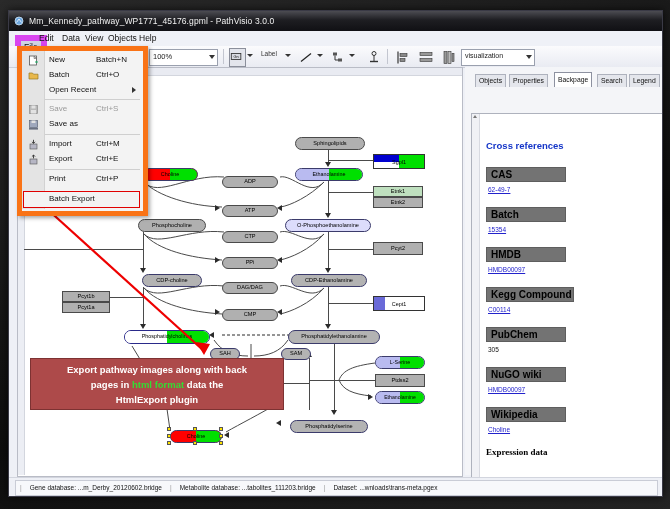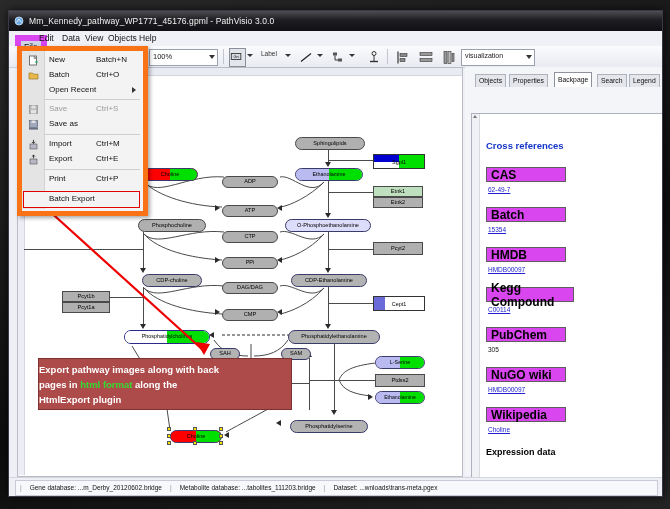--- a/index.html
+++ b/index.html
@@ -103,45 +103,45 @@
            border-left:5px solid #2b2b2b;}
   .arrowl{position:absolute;width:0;height:0;
            border-top:3.5px solid transparent;border-bottom:3.5px solid transparent;
            border-right:5px solid #2b2b2b;}
 
   
   .handle{position:absolute;width:4px;height:4px;background:#ffe400;
           border:1px solid #555;box-sizing:border-box;}
 
   
-  #annot{position:absolute;left:20px;top:290px;width:254px;height:52px;
+  #annot{position:absolute;left:12px;top:290px;width:254px;height:52px;
          background:#ad4a4a;border:1px solid #7d3232;
          color:#fff;font-weight:bold;font-size:9.5px;line-height:15px;
-         text-align:left;padding-top:3px;box-sizing:border-box;z-index:30;}
+         text-align:center;padding-top:3px;box-sizing:border-box;z-index:30;}
   #annot .hl{color:#33dd33;}
   #red-arrow{position:absolute;z-index:29;}
 
   
   #rpanel{position:absolute;left:456px;top:56px;width:206px;height:408px;
           background:#f4f5f8;}
   #rtabs{position:absolute;left:6px;top:5px;width:200px;height:14px;}
   .rtab{position:absolute;top:2px;height:12px;font-size:6.8px;line-height:12px;
         background:#e4e6ec;border:1px solid #aeb2bd;border-bottom:none;
         padding:0 3px;color:#111;}
   .rtab.sel{top:0;height:14px;line-height:14px;background:#fff;
         border-color:#8d91a0;font-size:6.8px;}
   #rbody{position:absolute;left:6px;top:18px;width:198px;height:385px;
          background:#fff;border:1px solid #aeb2bd;overflow:hidden;margin-top:28px;}
   #rscroll{position:absolute;left:0;top:0;width:7px;height:383px;
          background:#f0f1f5;border-right:1px solid #d8dae1;}
   .xtitle{position:absolute;left:14px;font-size:9.5px;font-weight:bold;
           color:#1435c8;}
   .xbox{position:absolute;left:14px;width:80px;height:15px;
-        background:#d946ef;border:1px solid #5e5e5e;
-        font-size:12px;font-weight:bold;color:#000;
+        background:#737373;border:1px solid #5e5e5e;
+        font-size:10px;font-weight:bold;color:#000;
         display:flex;align-items:center;padding-left:4px;box-sizing:border-box;}
   .xlink{position:absolute;left:16px;font-size:6.5px;color:#2222cc;
          text-decoration:underline;}
   .xplain{position:absolute;left:16px;font-size:6.5px;color:#111;}
   .xfoot{position:absolute;left:14px;font-size:9px;font-weight:bold;color:#000;}
 
   
   #statusbar{position:absolute;left:0;top:466px;width:653px;height:19px;
              background:#eef0f6;border-top:1px solid #d2d5de;}
   #statusinner{position:absolute;left:6px;top:2px;width:641px;height:14px;
@@ -449,21 +449,21 @@
         </div>
 
       <svg id="red-arrow" style="left:0;top:0;width:444px;height:408px;">
         <line x1="28" y1="140" x2="186" y2="283" stroke="#ee0000" stroke-width="2.2"></line>
         <polygon points="186,287 178,274 192,276" fill="#ee0000"></polygon>
       </svg>
 
       <div id="annot">
         <div>Export pathway images along with back</div>
         <div>
-          <span>pages in </span><span class="hl">html format</span><span> along the</span>
+          <span>pages in </span><span class="hl">html format</span><span> data the</span>
         </div>
         <div>HtmlExport plugin</div>
       </div>
     </div>
 
     <div id="filemenu">
       <div class="gutter"></div>
 
       <div class="fm-row" style="top:2px;">
         <svg class="fm-ico" viewBox="0 0 11 11">
@@ -576,21 +576,21 @@
 
         <div class="xbox" style="top:213px;">PubChem</div>
         <div class="xplain" style="top:232px;">305</div>
 
         <div class="xbox" style="top:253px;">NuGO wiki</div>
         <div class="xlink" style="top:272px;">HMDB00097</div>
 
         <div class="xbox" style="top:293px;">Wikipedia</div>
         <div class="xlink" style="top:312px;">Choline</div>
 
-        <div class="xfoot" style="top:333px;">Expression data</div>
+        <div class="xfoot" style="top:333px;font-family:Liberation Serif, serif;">Expression data</div>
       </div>
     </div>
 
     <div id="statusbar">
       <div id="statusinner">
         <span class="sb-sep">|</span><span>Gene database: ...m_Derby_20120602.bridge</span><span class="sb-sep">|</span><span>Metabolite database: ...tabolites_111203.bridge</span><span class="sb-sep">|</span><span>Dataset: ...wnloads\trans-meta.pgex</span>
       </div>
     </div>
 
   </div>

